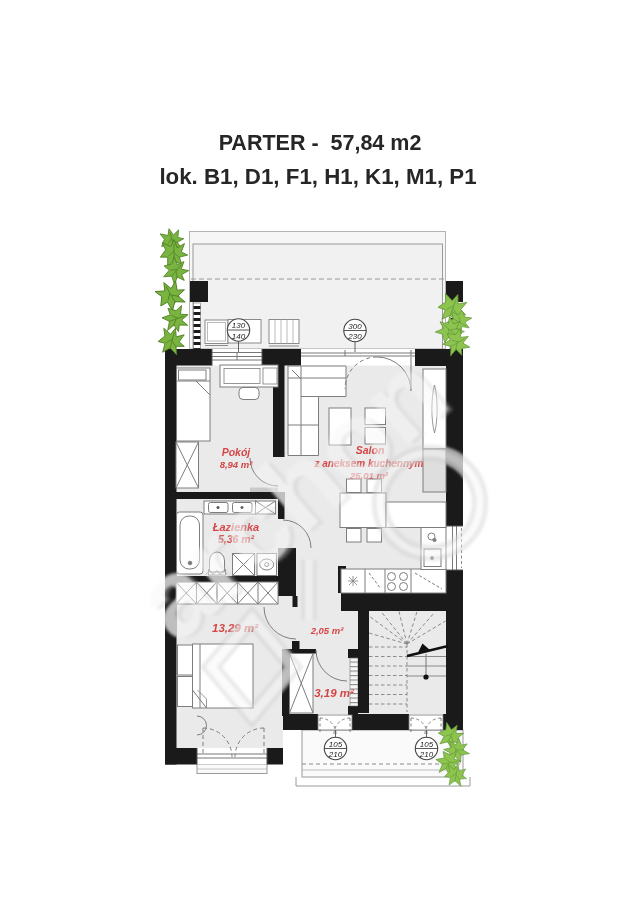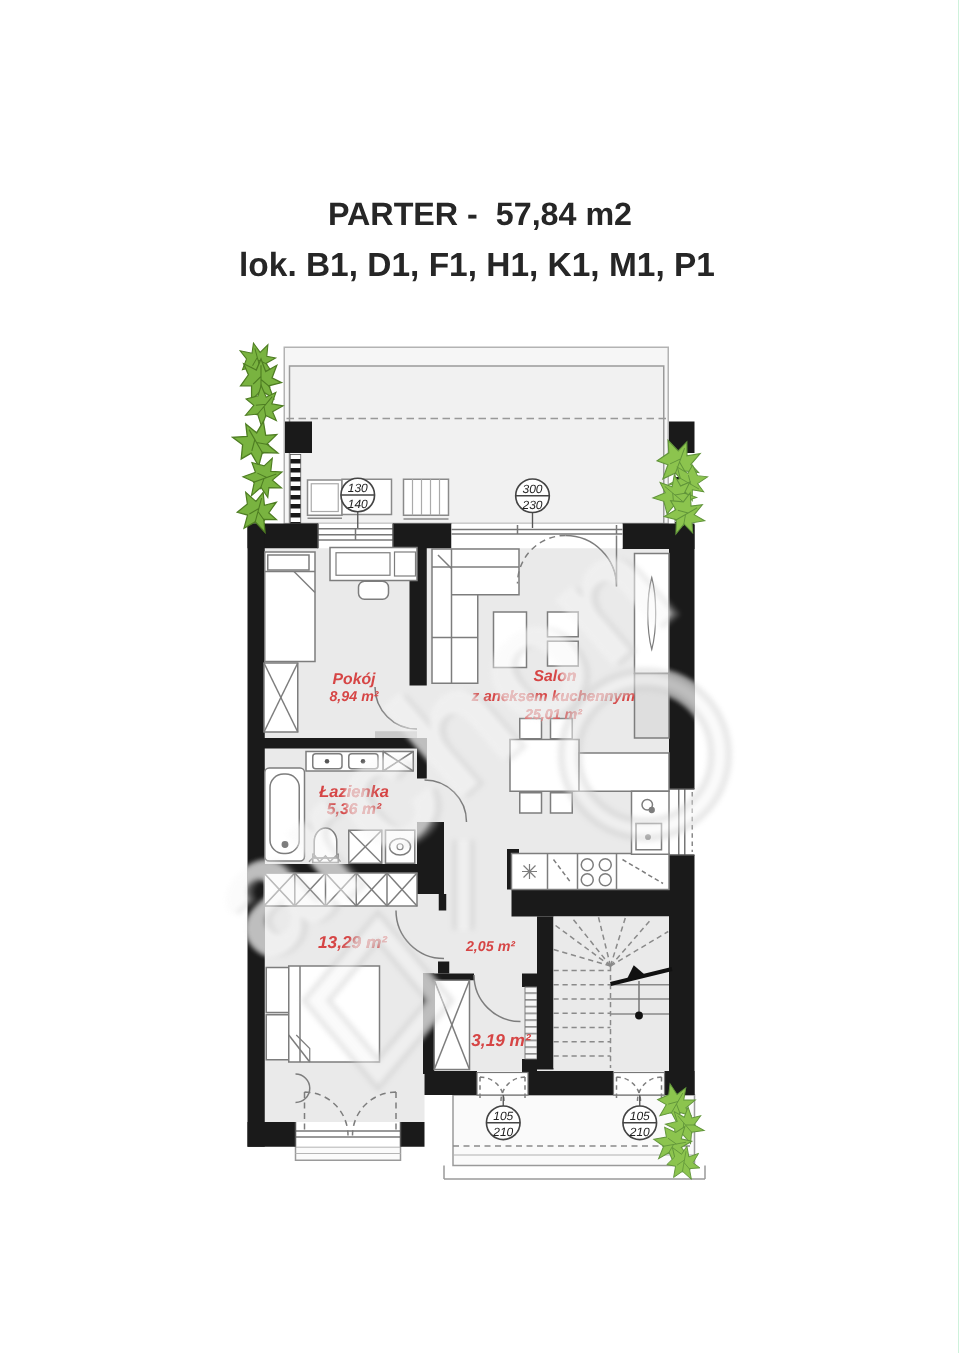--- a/index.html
+++ b/index.html
@@ -1,16 +1,16 @@
 <!DOCTYPE html>
 <html><head>
 <meta charset="utf-8">
 <style>
   html,body{margin:0;padding:0;background:#fff;}
-  .page{position:relative;width:639px;height:902px;background:#22c55e;overflow:hidden;
+  .page{position:relative;width:639px;height:902px;background:#3b82f6;overflow:hidden;
         font-family:"Liberation Sans", sans-serif;}
   svg{position:absolute;left:0;top:0;}
 </style>
 </head>
 <body>
 <div class="page">
 <svg width="639" height="902" viewBox="0 0 639 902">
 <defs>
   <pattern id="ladder" width="6" height="6" patternUnits="userSpaceOnUse">
     <rect width="6" height="6" fill="#fff"></rect>

